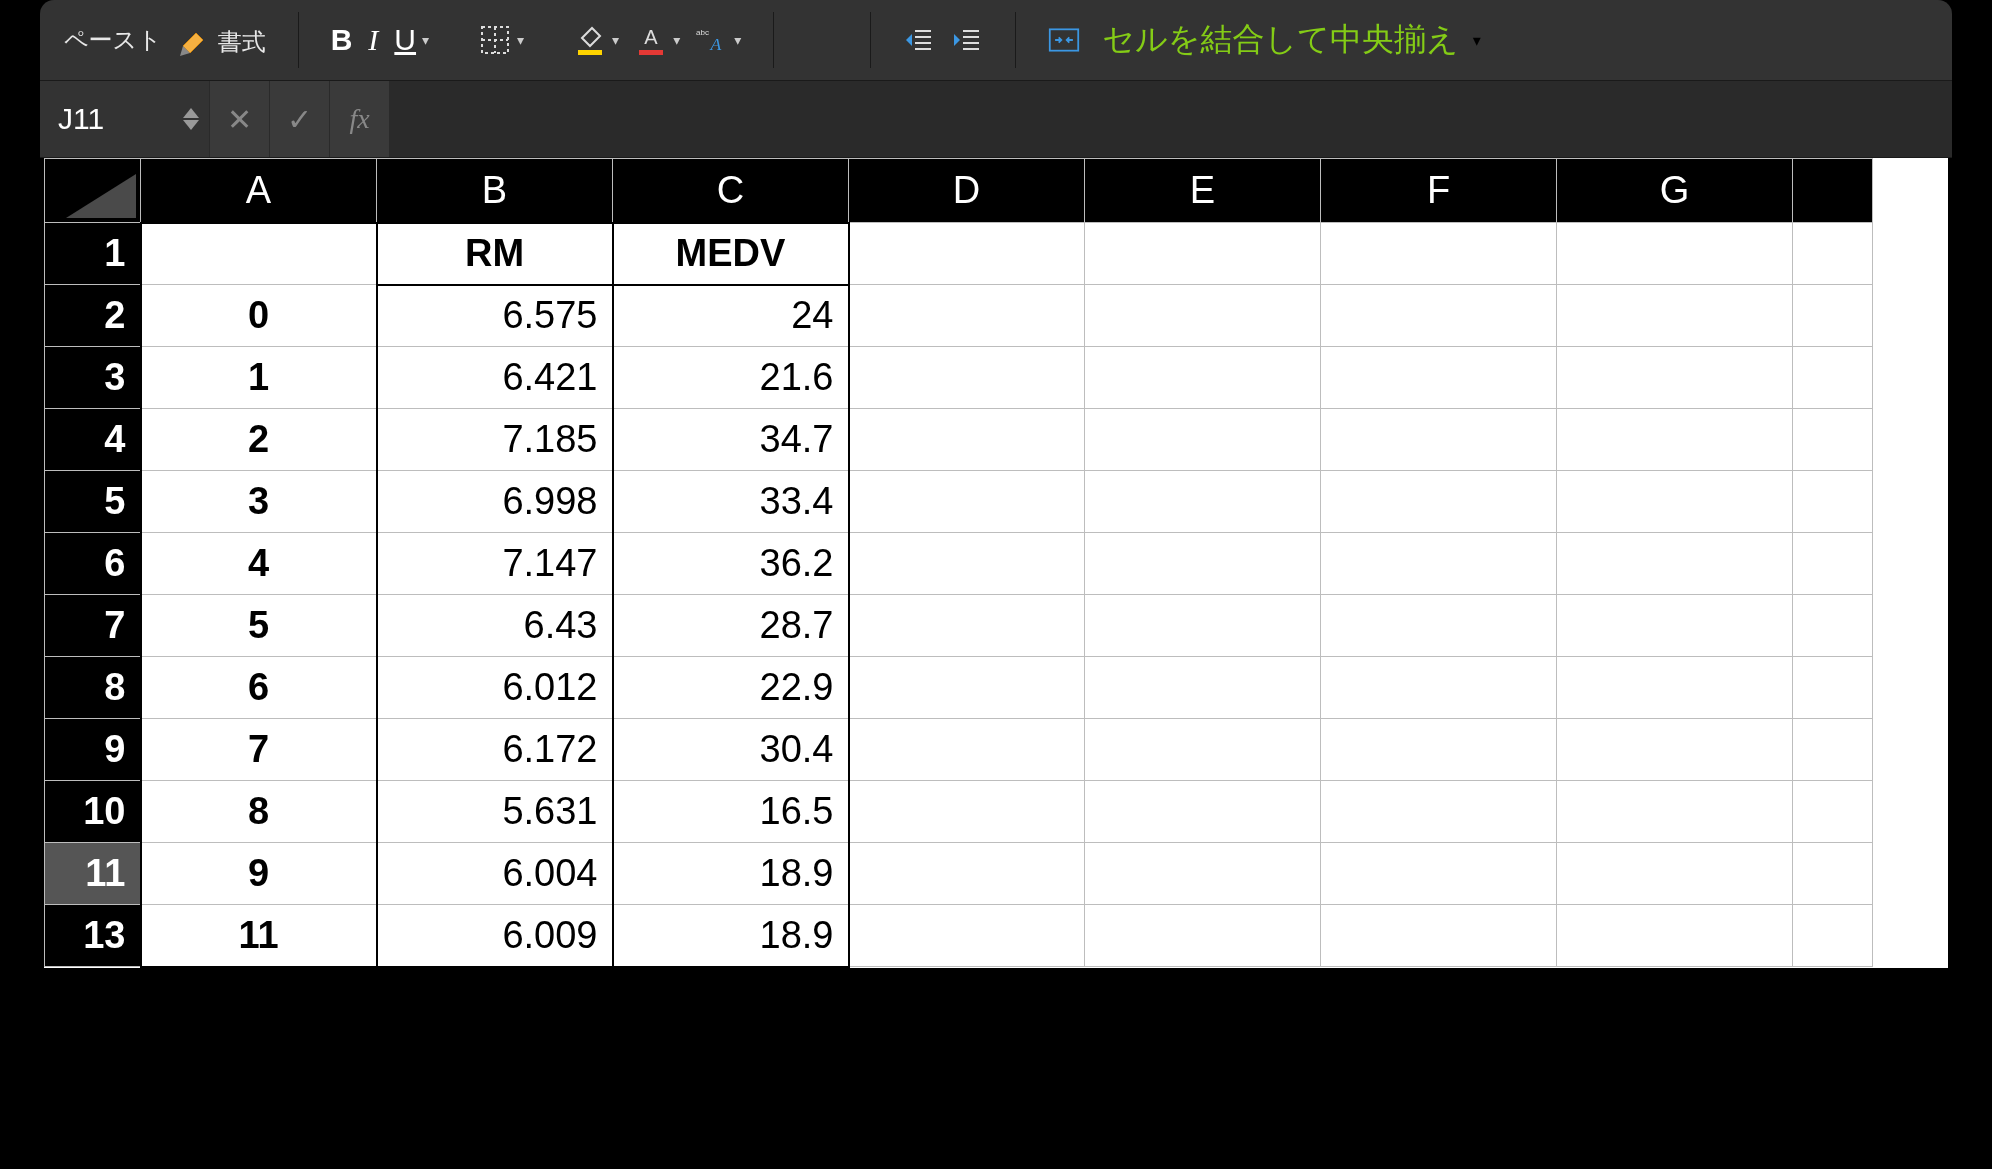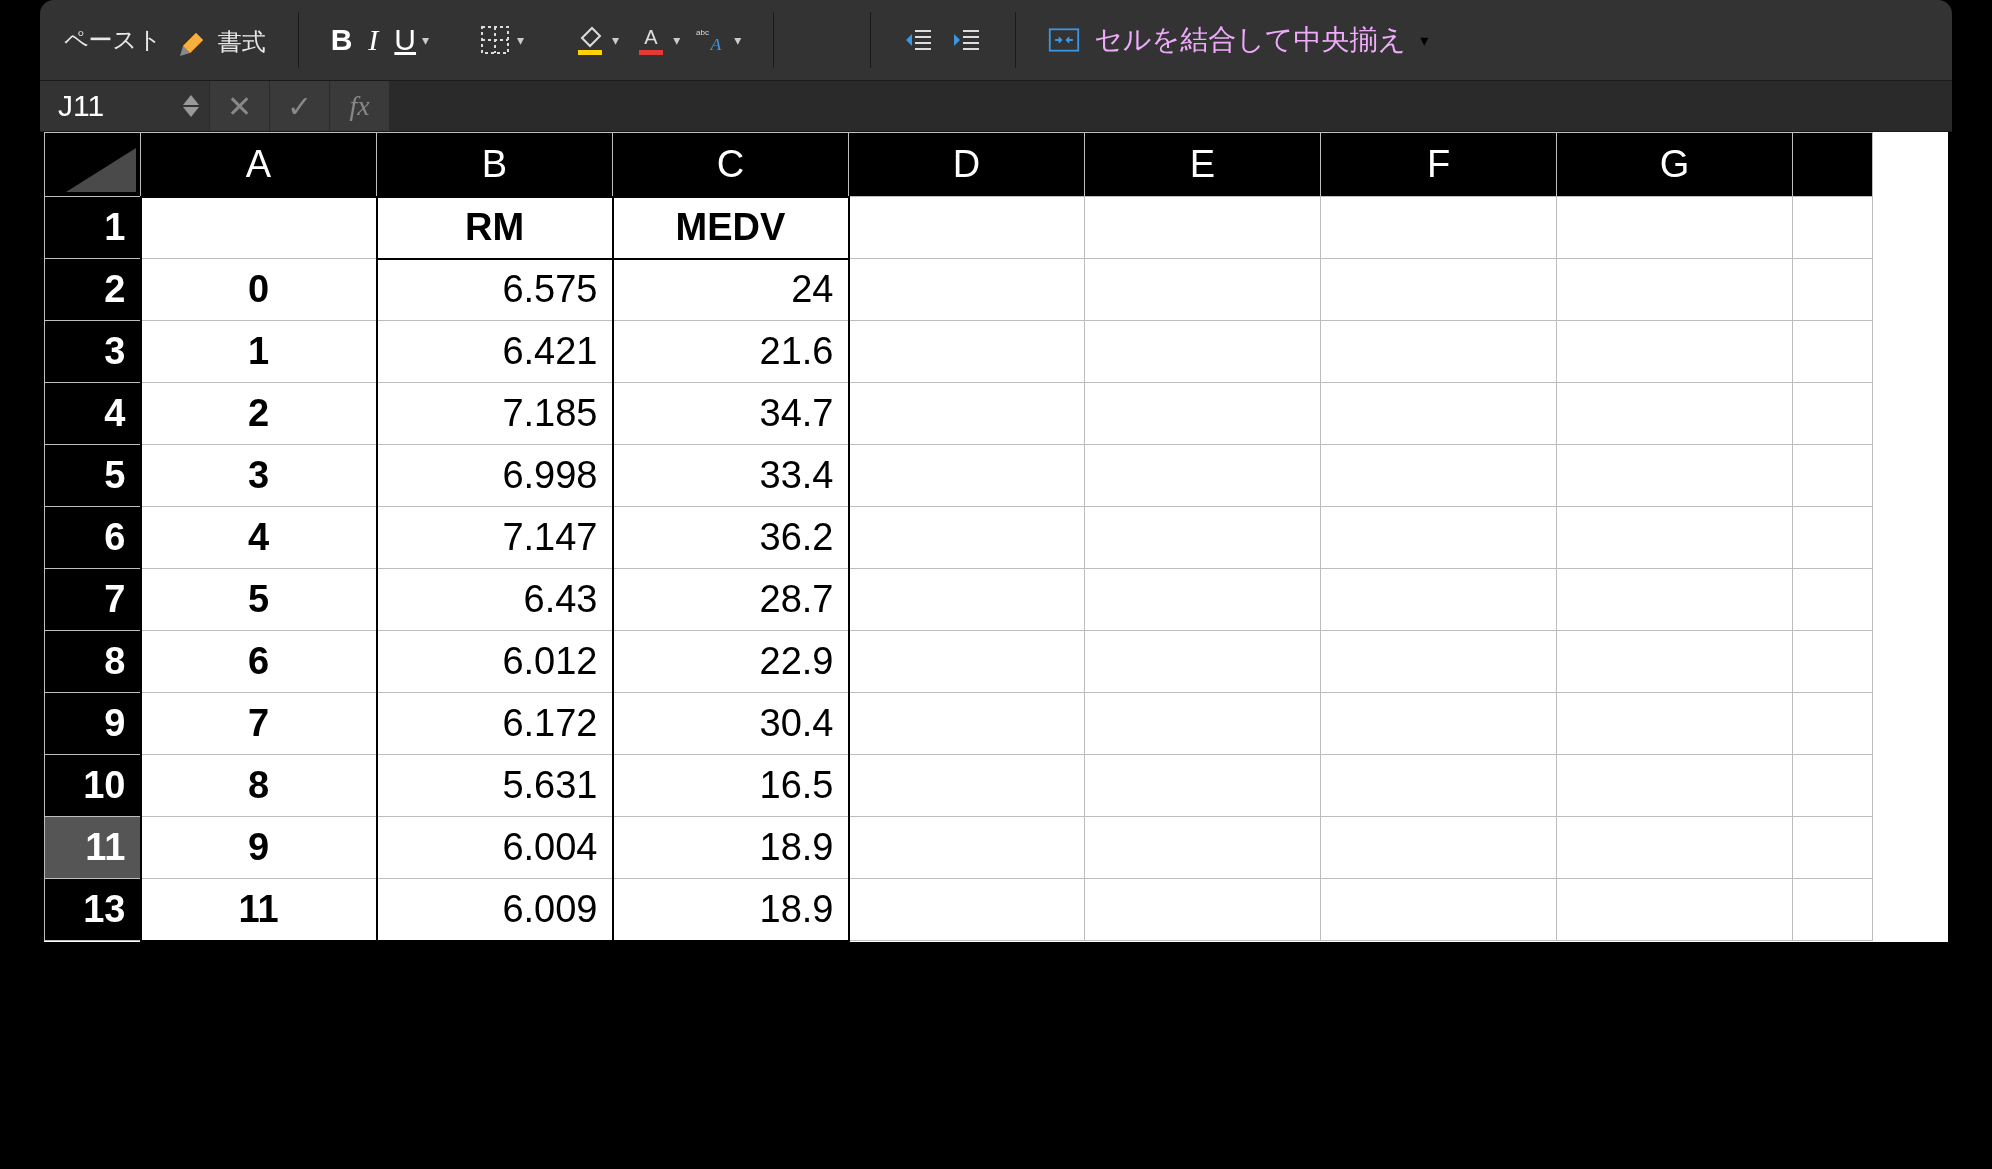--- a/index.html
+++ b/index.html
@@ -31,26 +31,26 @@
   .format-box { display: flex; gap: 8px; margin-top: 8px; }
   .format-brush svg { width: 32px; height: 32px; }
   .format-text { color: #e8e8e8; font-size: 24px; }
   .tb-btn { color: #fff; font-size: 30px; line-height: 1; display: flex; align-items: center; gap: 6px; cursor: pointer; }
   .tb-btn .chev { font-size: 14px; color: #ccc; }
   .dd { display: flex; align-items: center; gap: 6px; cursor: pointer; }
   .dd .chev { font-size: 14px; color: #ccc; }
   .icon-svg { width: 32px; height: 32px; display: block; }
   .align-group { display: flex; gap: 12px; }
   .merge-area { display: flex; align-items: center; gap: 14px; cursor: pointer; }
-  .merge-text { color: #f0abfc; font-size: 28px; white-space: nowrap; }
+  .merge-text { color: #84cc16; font-size: 32px; white-space: nowrap; margin-left: 8px; }
 
   
   .fbar {
     background: #3a3a3a;
-    height: 52px;
+    height: 78px;
     display: flex;
     align-items: stretch;
     border-top: 1px solid #1a1a1a;
     border-bottom: 1px solid #1a1a1a;
   }
   .name-box {
     width: 170px;
     display: flex;
     align-items: center;
     justify-content: space-between;

